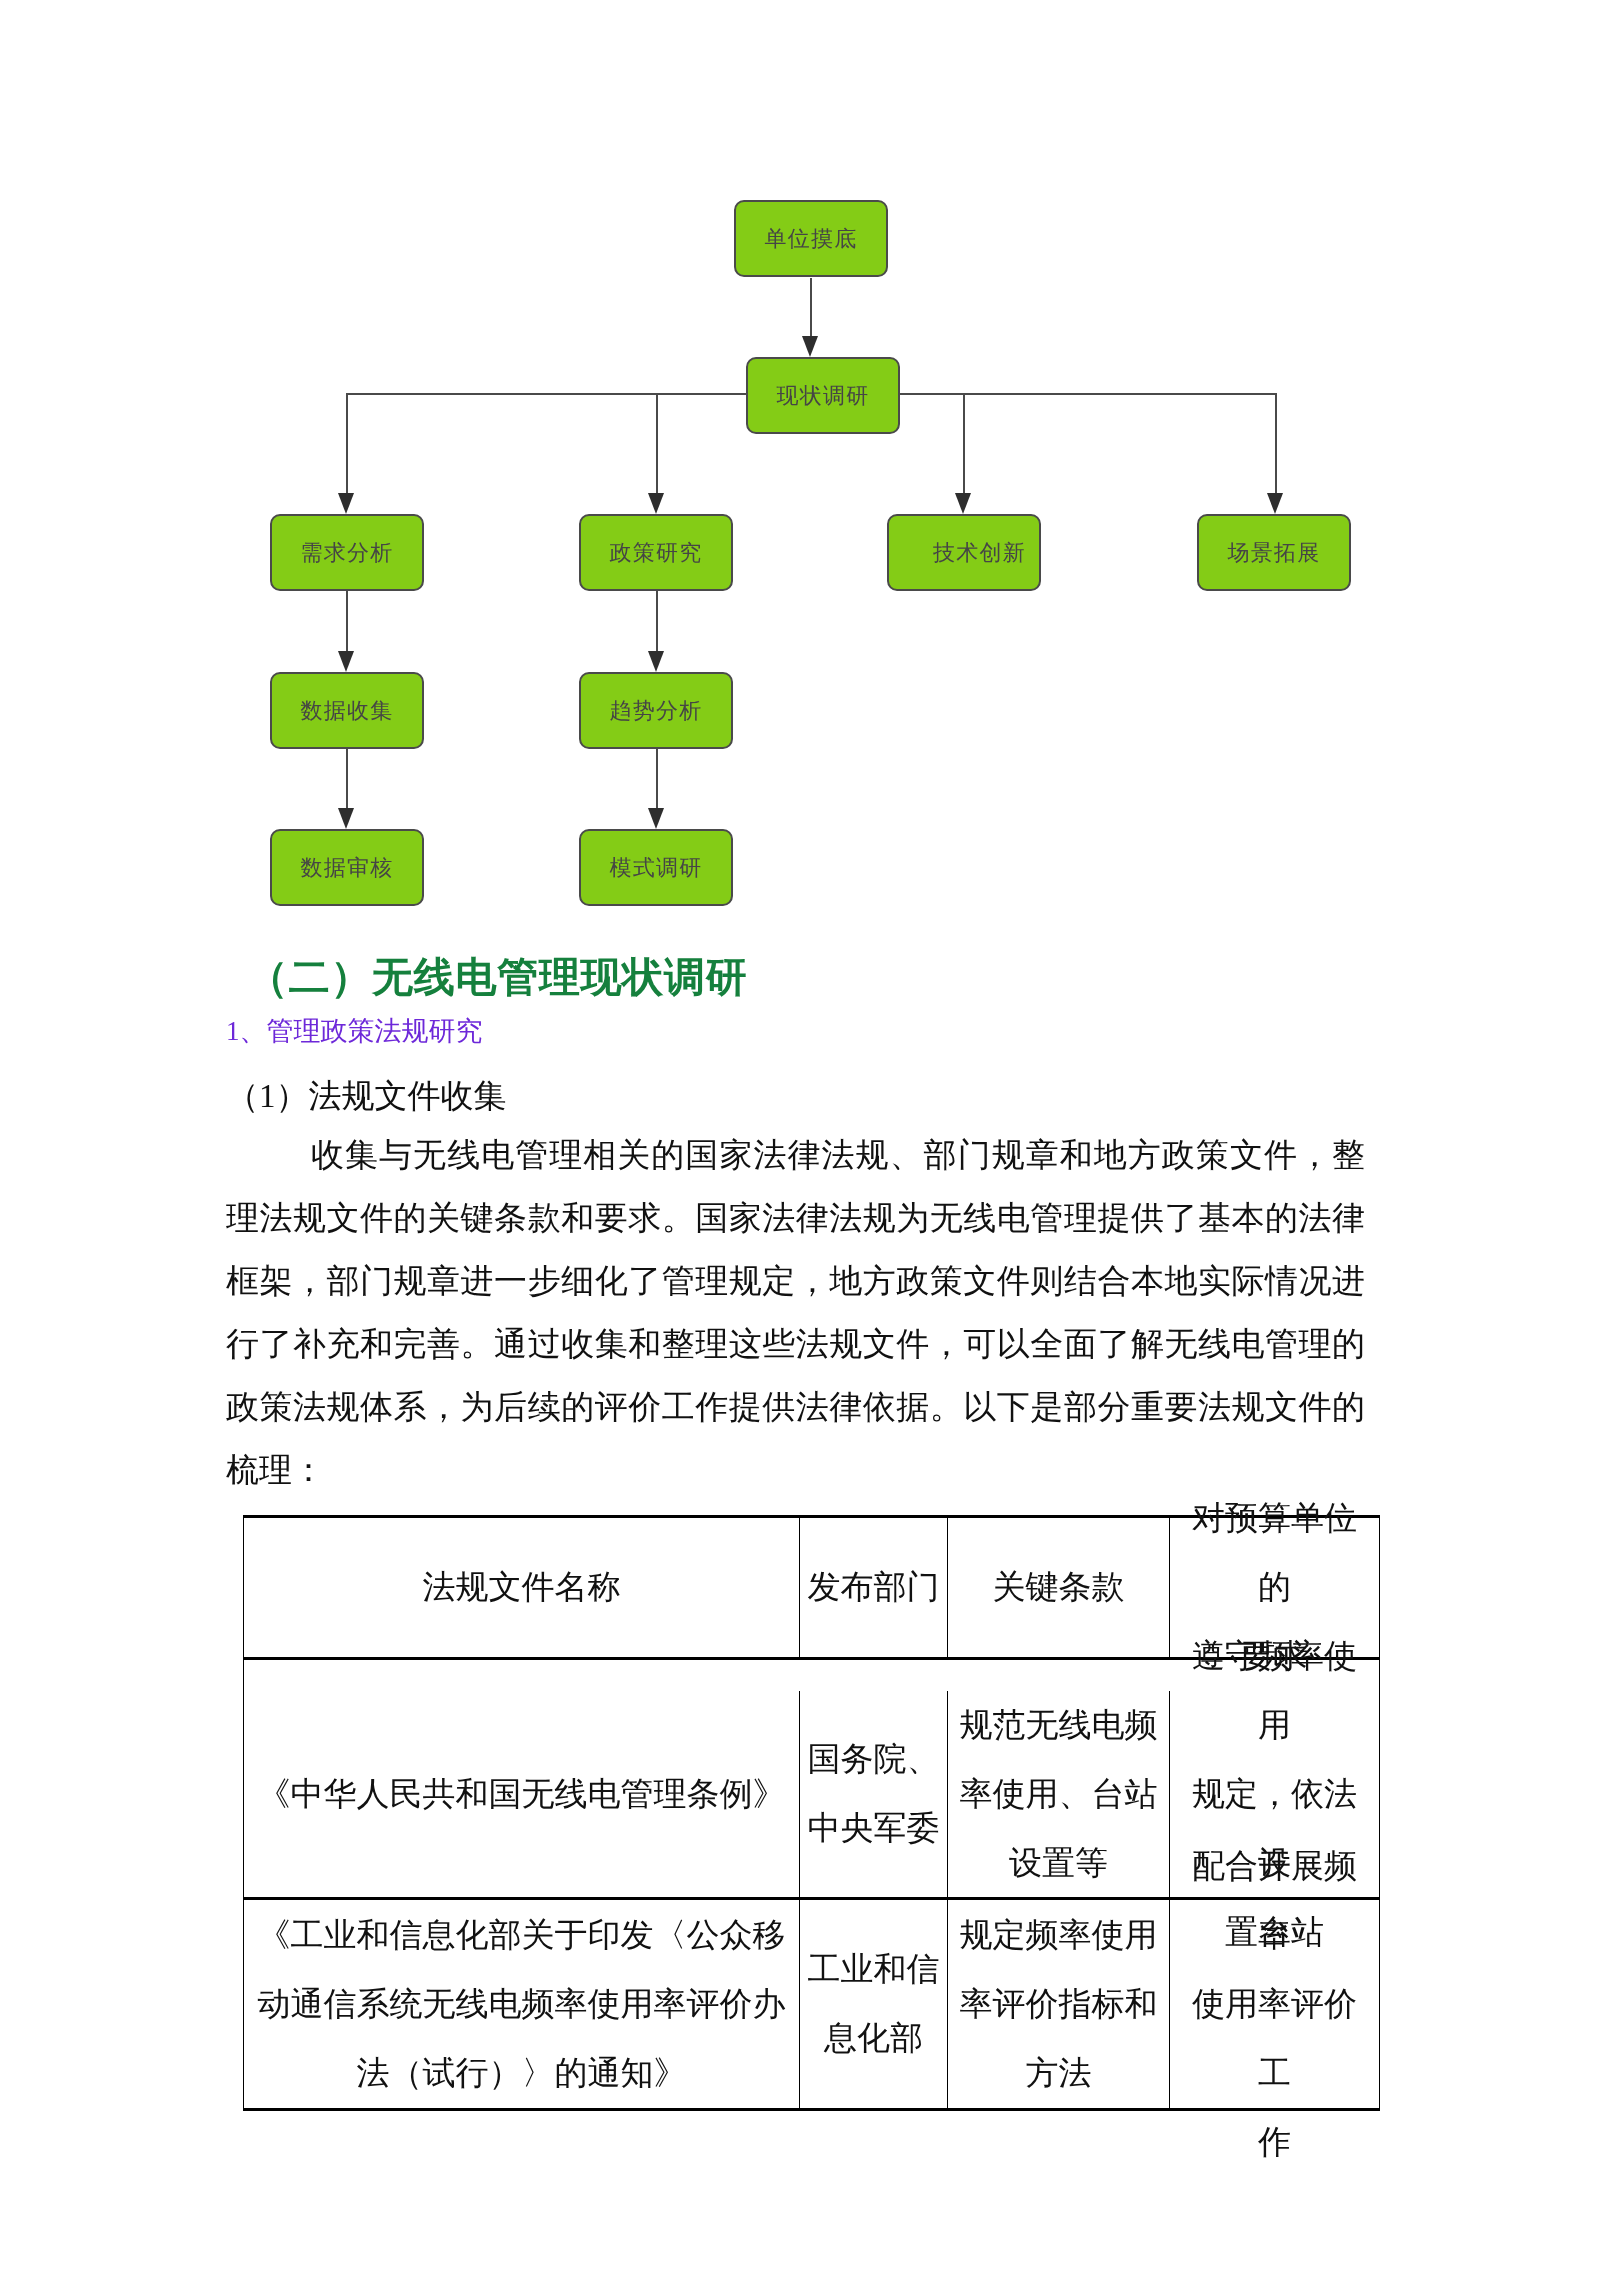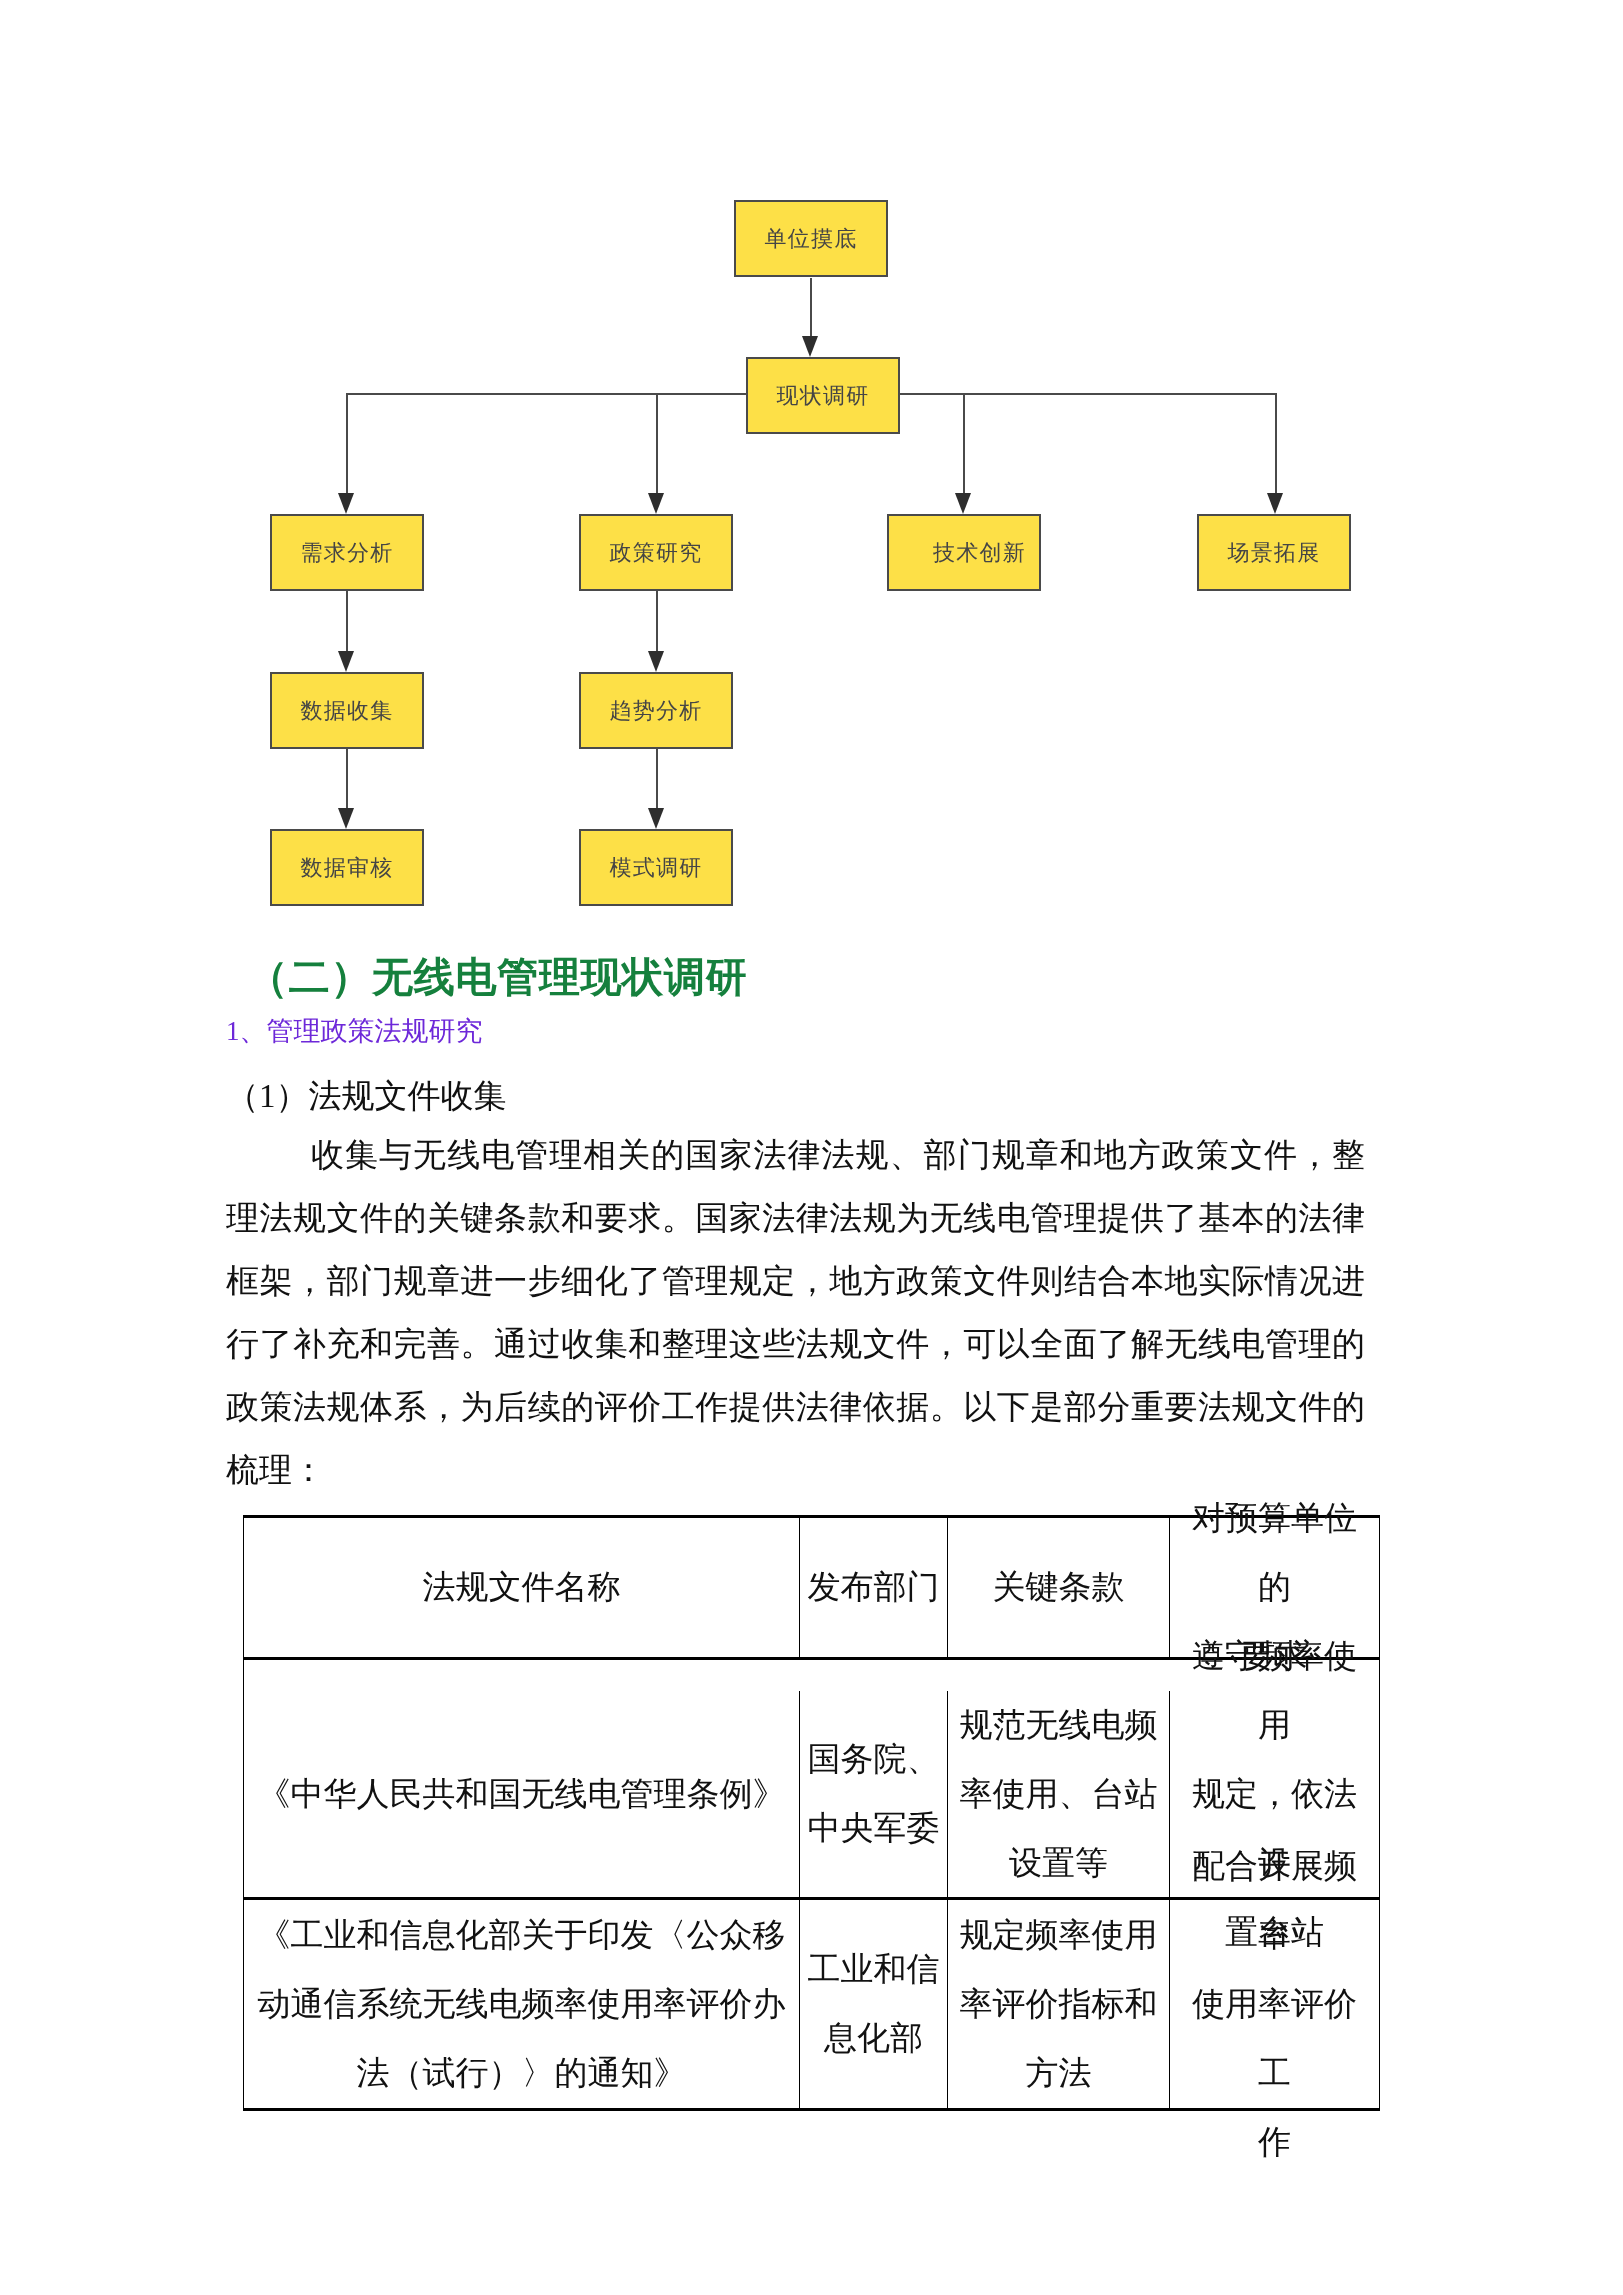--- a/index.html
+++ b/index.html
@@ -9,23 +9,23 @@
     background:#ffffff;
     font-family:"Liberation Serif","DejaVu Serif",serif;
     color:#111111;
     overflow:hidden;
   }
   
   .flow-node{
     position:absolute;
     width:154px;height:77px;
     box-sizing:border-box;
-    background:#fde047;
+    background:#84cc16;
     border:2px solid #4a4a4a;
-    border-radius:0;
+    border-radius:10px;
     display:flex;align-items:center;justify-content:center;
     font-size:22px;color:#454545;
     letter-spacing:1.3px;
     z-index:2;
   }
   .flow-line{
     position:absolute;
     background:#4a4a4a;
     z-index:1;
   }

